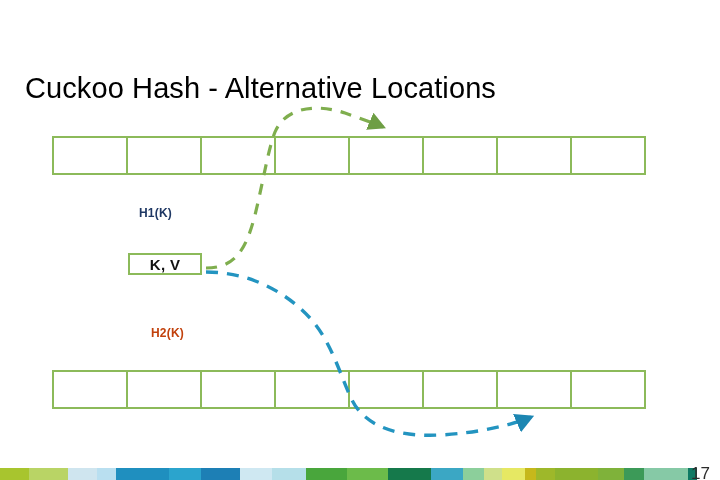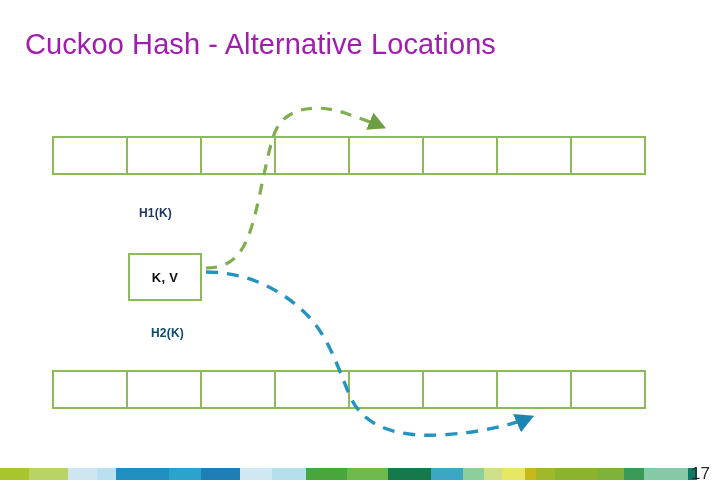--- a/index.html
+++ b/index.html
@@ -53,27 +53,27 @@
     left: 52px;
     top: 370px;
     width: 594px;
     height: 39px;
   }
   #kv-box {
     position: absolute;
     left: 128px;
     top: 253px;
     width: 74px;
-    height: 48px;
+    height: 22px;
     border: 2px solid #8cba5a;
     box-sizing: border-box;
     display: flex;
     align-items: center;
     justify-content: center;
-    font-size: 13px;
+    font-size: 15px;
     font-weight: bold;
     color: #111111;
     letter-spacing: 0.3px;
   }
   .hash-label {
     position: absolute;
     font-size: 12px;
     font-weight: bold;
     color: #1f3864;
     letter-spacing: 0.2px;
@@ -106,21 +106,21 @@
     font-size: 17px;
     color: #2b2b2b;
     font-family: "Liberation Sans", sans-serif;
   }
 </style>
 </head>
 <body>
 
 <div id="slide">
 
-  <div id="slide-title" style="color: #a21caf;">Cuckoo Hash - Alternative Locations</div>
+  <div id="slide-title" style="color: #000000; margin-top: 44px;">Cuckoo Hash - Alternative Locations</div>
 
   <div id="table-top" class="hash-table">
     <div class="cell"></div>
     <div class="cell"></div>
     <div class="cell"></div>
     <div class="cell"></div>
     <div class="cell"></div>
     <div class="cell"></div>
     <div class="cell"></div>
     <div class="cell"></div>
@@ -133,21 +133,21 @@
     <div class="cell"></div>
     <div class="cell"></div>
     <div class="cell"></div>
     <div class="cell"></div>
     <div class="cell"></div>
   </div>
 
   <div id="kv-box" style="border-color: rgb(140, 186, 90); color: rgb(17, 17, 17);">K, V</div>
 
   <div class="hash-label" id="label-h1" style="color: rgb(31, 56, 100);">H1(K)</div>
-  <div class="hash-label" id="label-h2" style="color: #0c4a6e; padding-left: 12px;">H2(K)</div>
+  <div class="hash-label" id="label-h2" style="color: #c2410c; padding-left: 12px;">H2(K)</div>
 
   <svg id="arrow-layer" viewBox="0 0 720 480">
     <defs>
       <marker id="head-green" markerWidth="7" markerHeight="7" refX="4.5" refY="3.2" orient="auto" markerUnits="strokeWidth">
         <path d="M0,0.3 L5.5,3.2 L0,6.1 Z" fill="#6e9e44"></path>
       </marker>
       <marker id="head-blue" markerWidth="7" markerHeight="7" refX="4.5" refY="3.2" orient="auto" markerUnits="strokeWidth">
         <path d="M0,0.3 L5.5,3.2 L0,6.1 Z" fill="#1c86b2"></path>
       </marker>
     </defs>

